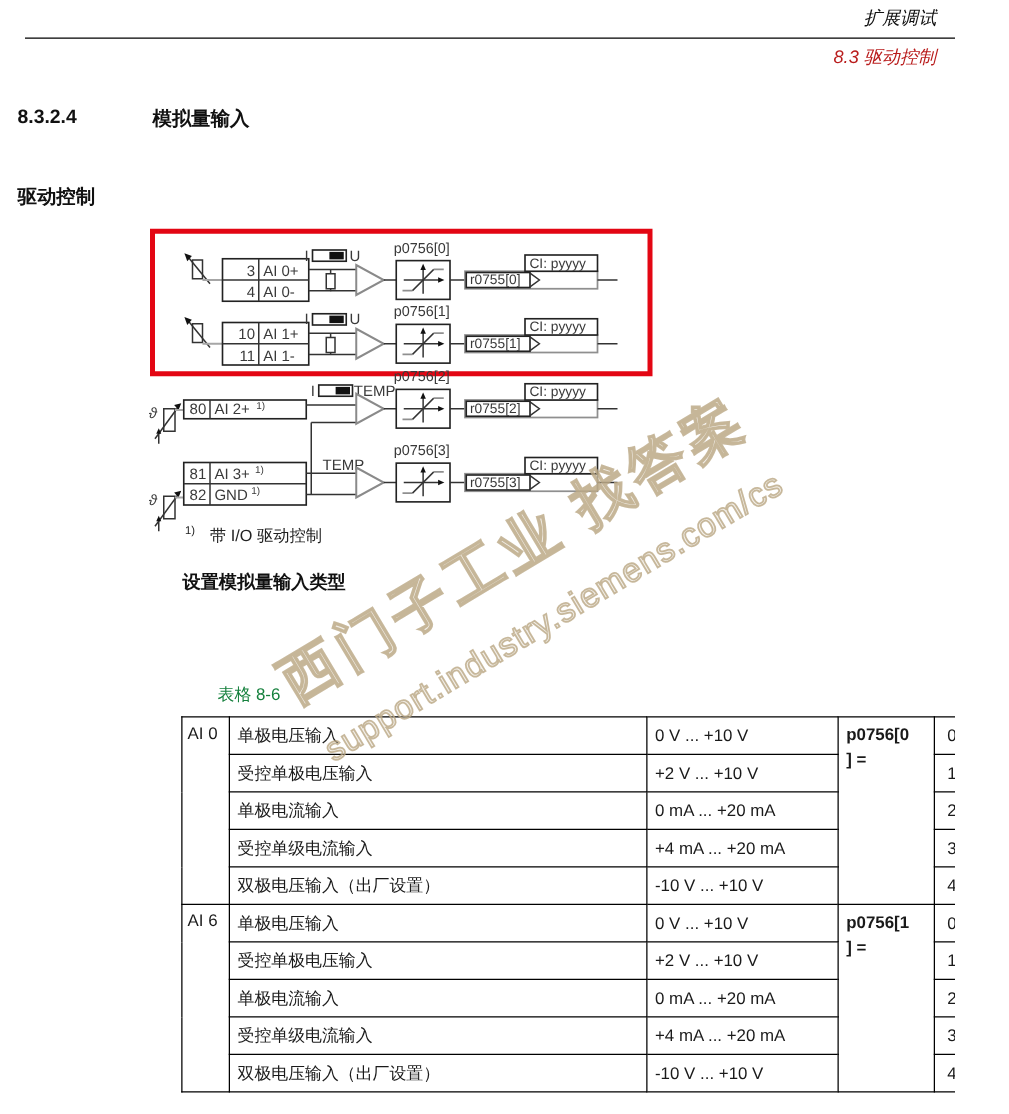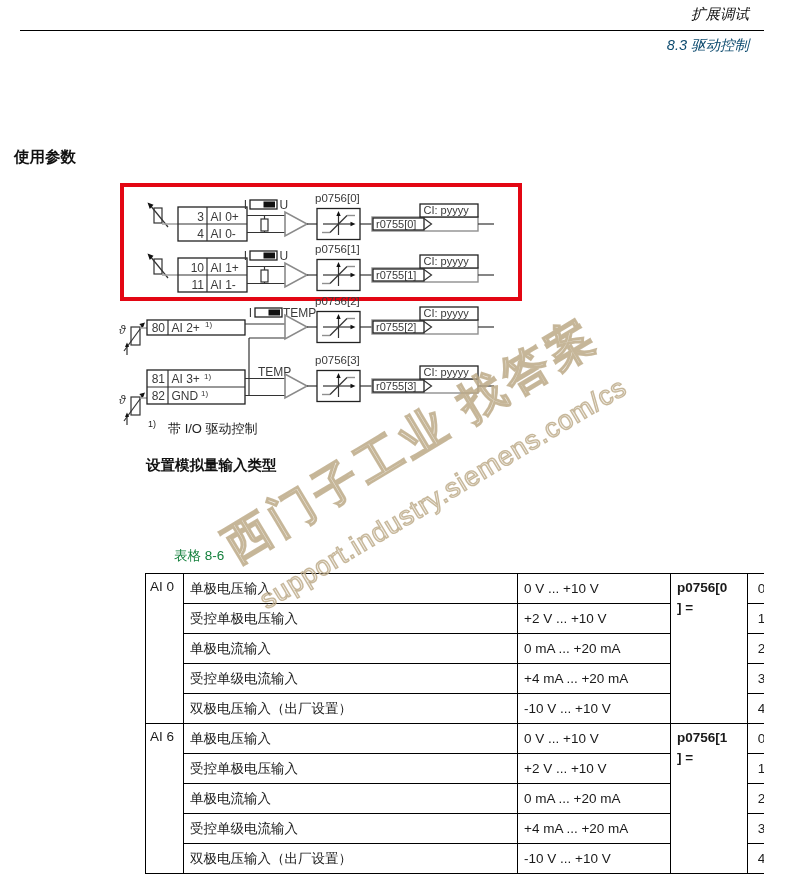--- a/index.html
+++ b/index.html
@@ -1,21 +1,21 @@
 <!DOCTYPE html>
 <html><head>
 <meta charset="utf-8">
 <style>
   html,body{margin:0;padding:0;background:#fff;}
   .page{position:relative;width:764px;height:891px;background:#fff;overflow:hidden;
         font-family:"Liberation Sans","DejaVu Sans",sans-serif;color:#1a1a1a;}
   
   .hdr-title{position:absolute;top:5px;right:15px;font-size:14.5px;font-style:italic;color:#111;}
   .hdr-rule{position:absolute;top:30px;left:20px;width:758px;border-top:1.4px solid #000;}
-  .hdr-sub{position:absolute;top:36px;right:15px;font-size:14.5px;font-style:italic;color:#0c4a6e;}
+  .hdr-sub{position:absolute;top:36px;right:15px;font-size:14.5px;font-style:italic;color:#b91c1c;}
   
   .sec{position:absolute;top:85px;left:14px;display:flex;font-weight:700;font-size:15.5px;color:#111;}
   .sec .num{width:108px;}
   .fheading{position:absolute;top:147px;left:14px;font-weight:700;font-size:15.5px;color:#111;}
   
   .diag{position:absolute;left:118px;top:181px;}
   .diag text{font-family:"Liberation Sans","DejaVu Sans",sans-serif;fill:#3a3a3a;}
   .t12{font-size:12px;}
   .t11{font-size:11px;}
   .lbl{font-size:11.5px;}
@@ -52,21 +52,25 @@
 </style>
 </head>
 <body>
 
 <div class="page">
 
   <div class="hdr-title">扩展调试</div>
   <div class="hdr-rule"></div>
   <div class="hdr-sub">8.3 驱动控制</div>
 
-  <div class="fheading">使用参数</div>
+  <div class="sec">
+    <span class="num">8.3.2.4</span>
+    <span>模拟量输入</span>
+  </div>
+  <div class="fheading">驱动控制</div>
 
   <svg class="diag" width="430" height="248" viewBox="0 0 430 248">
     <defs>
       <g id="tf">
         <rect class="kb" x="0" y="0" width="43" height="31"></rect>
         <line class="k" x1="21.5" y1="26.5" x2="21.5" y2="5"></line>
         <polygon class="blk" points="21.5,2.5 19.3,7.5 23.7,7.5"></polygon>
         <line class="k" x1="6" y1="15.5" x2="35" y2="15.5"></line>
         <polygon class="blk" points="38.5,15.5 33.5,13.3 33.5,17.7"></polygon>
         <line x1="5" y1="24" x2="13" y2="24" stroke="#8f8f8f" stroke-width="1.4"></line>

